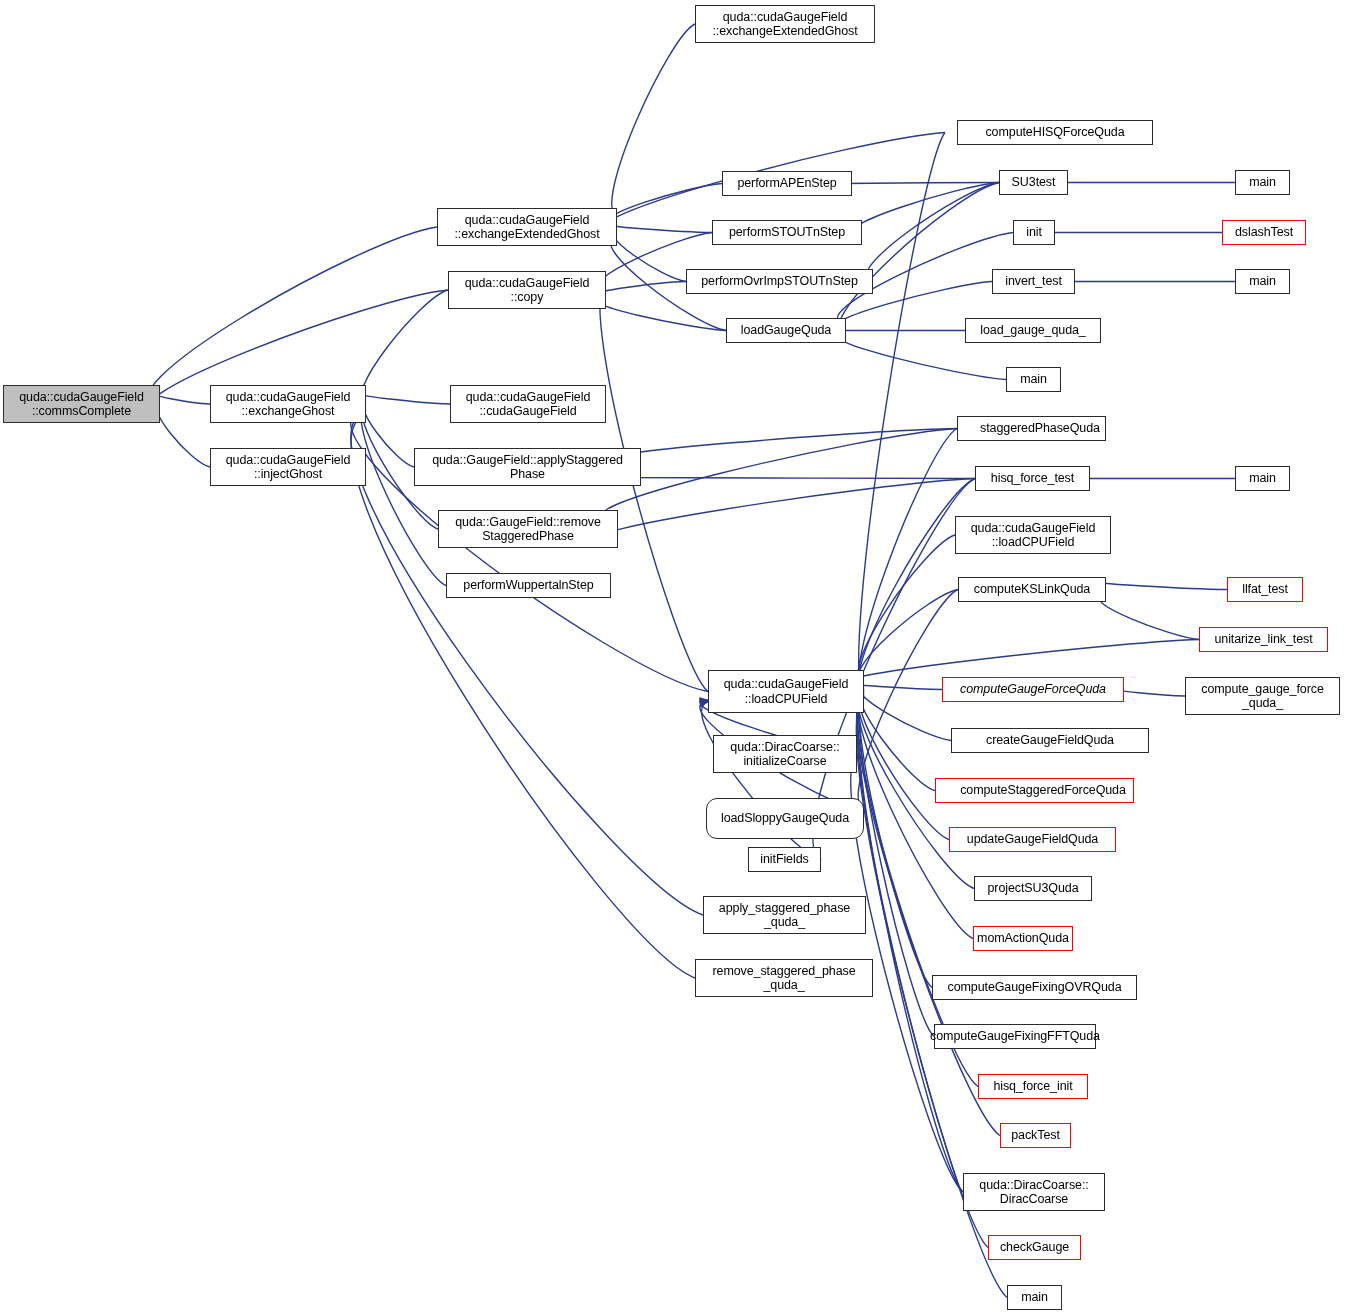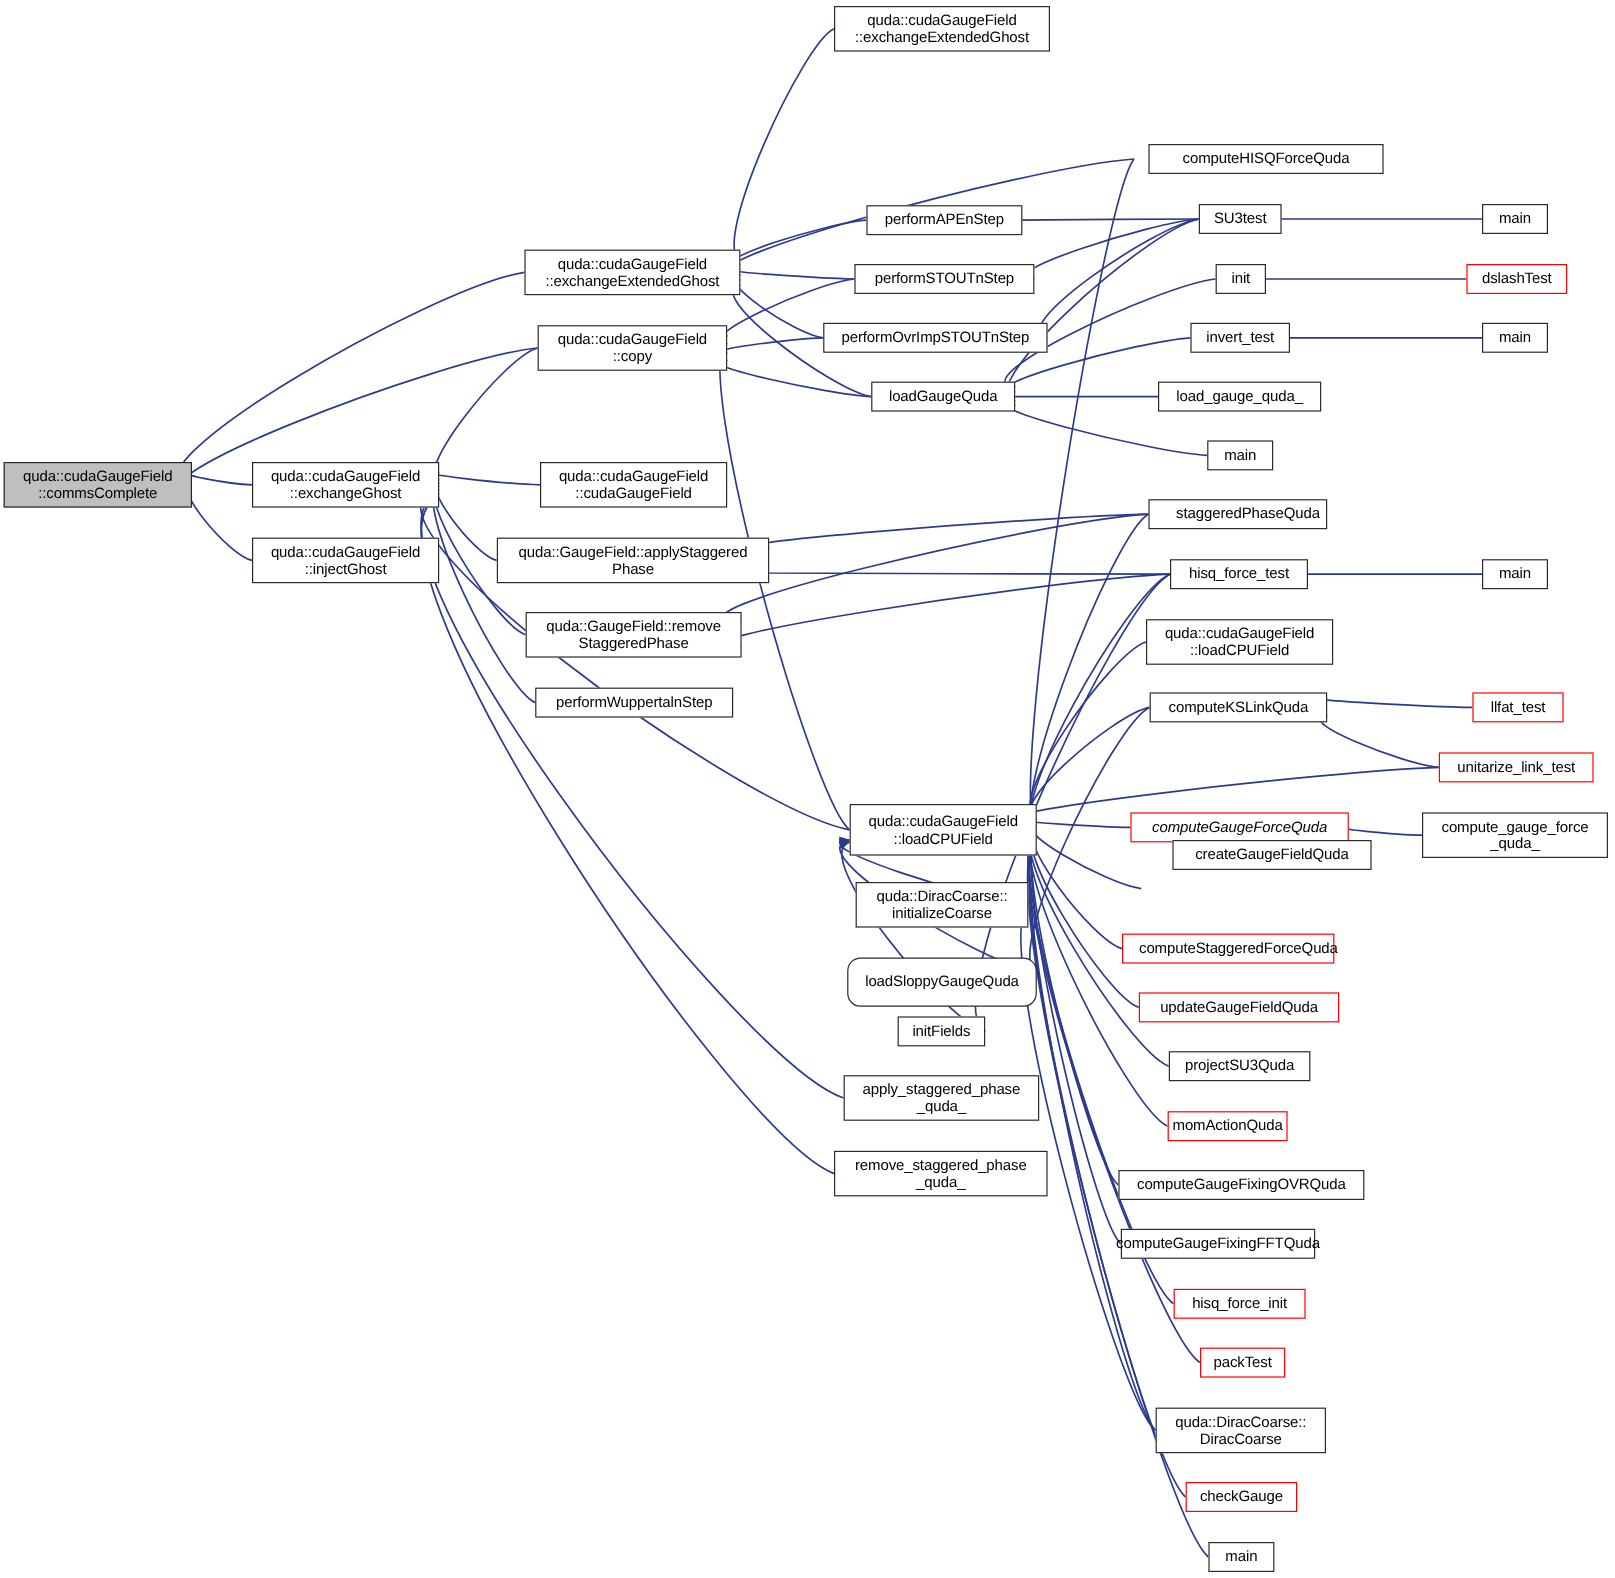--- a/index.html
+++ b/index.html
@@ -165,22 +165,22 @@
       <div class="node" style="left: 1013px; top: 220px; width: 42px; height: 25px;">init</div>
       <div class="node" style="left: 992px; top: 269px; width: 83px; height: 25px;">invert_test</div>
       <div class="node" style="left: 965px; top: 318px; width: 136px; height: 25px;">load_gauge_quda_</div>
       <div class="node" style="left: 1006px; top: 367px; width: 55px; height: 25px;">main</div>
       <div class="node" style="left: 957px; top: 416px; width: 149px; height: 25px; padding-left: 20px;">staggeredPhaseQuda</div>
       <div class="node" style="left: 975px; top: 466px; width: 115px; height: 25px;">hisq_force_test</div>
       <div class="node" style="left: 955px; top: 516px; width: 156px; height: 38px;">quda::cudaGaugeField
 ::loadCPUField</div>
       <div class="node" style="left: 958px; top: 577px; width: 148px; height: 25px;">computeKSLinkQuda</div>
       <div class="node red" style="left: 942px; top: 677px; width: 182px; height: 25px; font-style: italic;">computeGaugeForceQuda</div>
-      <div class="node" style="left: 951px; top: 700px; width: 166px; height: 25px; margin-left: 26px;">createGaugeFieldQuda</div>
-      <div class="node red" style="left: 935px; top: 778px; width: 177px; height: 25px; padding-left: 20px;">computeStaggeredForceQuda</div>
+      <div class="node" style="left: 951px; top: 728px; width: 198px; height: 25px;">createGaugeFieldQuda</div>
+      <div class="node red" style="left: 935px; top: 778px; width: 199px; height: 25px; padding-left: 20px;">computeStaggeredForceQuda</div>
       <div class="node red" style="left: 949px; top: 827px; width: 167px; height: 25px;">updateGaugeFieldQuda</div>
       <div class="node" style="left: 974px; top: 876px; width: 118px; height: 25px;">projectSU3Quda</div>
       <div class="node red" style="left: 973px; top: 926px; width: 100px; height: 25px;">momActionQuda</div>
       <div class="node" style="left: 932px; top: 975px; width: 205px; height: 25px;">computeGaugeFixingOVRQuda</div>
       <div class="node" style="left: 934px; top: 1024px; width: 162px; height: 25px;">computeGaugeFixingFFTQuda</div>
       <div class="node red" style="left: 978px; top: 1074px; width: 110px; height: 25px;">hisq_force_init</div>
       <div class="node red" style="left: 1000px; top: 1123px; width: 71px; height: 25px;">packTest</div>
       <div class="node" style="left: 963px; top: 1173px; width: 142px; height: 38px;">quda::DiracCoarse::
 DiracCoarse</div>
       <div class="node red" style="left: 988px; top: 1235px; width: 93px; height: 25px;">checkGauge</div>

